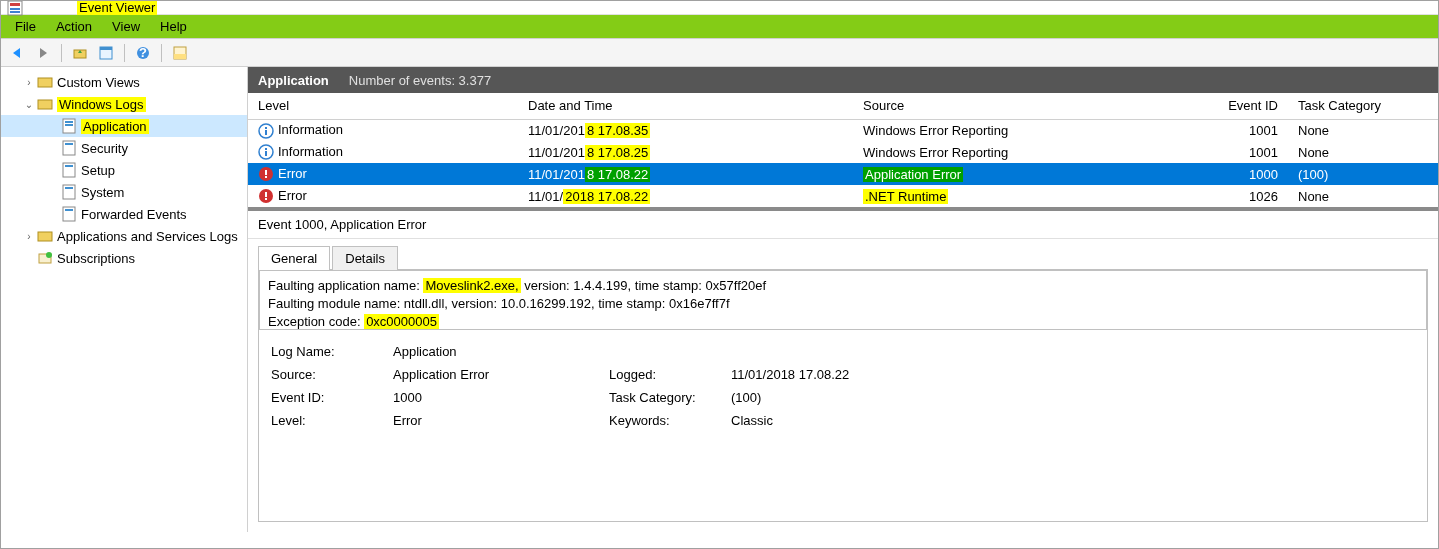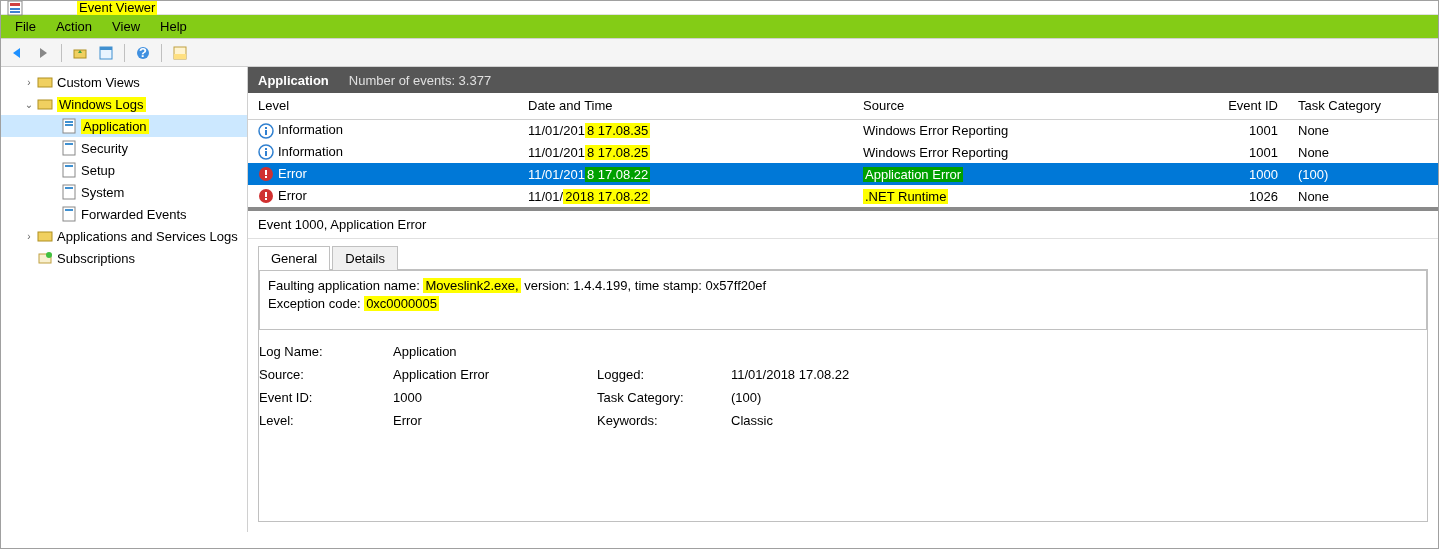--- a/index.html
+++ b/index.html
@@ -45,21 +45,21 @@
     
     .detail { border-top: 4px solid #8a8a8a; flex: 1; display: flex; flex-direction: column; overflow: hidden; }
     .detail-head { padding: 6px 10px; border-bottom: 1px solid #e0e0e0; }
     .tabs { display: flex; padding: 6px 10px 0 10px; }
     .tab { padding: 4px 12px; border: 1px solid #c0c0c0; border-bottom: none; background: #f0f0f0; cursor: default; margin-right: 2px; position: relative; top: 1px; }
     .tab.active { background: #fff; font-weight: 400; z-index: 2; }
     .tab-body { border: 1px solid #c0c0c0; margin: 0 10px 10px 10px; flex: 1; overflow: hidden; }
     .desc-box { border: 1px solid #c0c0c0; padding: 6px 8px; height: 60px; overflow: hidden; margin-bottom: 14px; }
     .desc-box div { line-height: 1.4; white-space: nowrap; }
     .kv-grid { display: grid; grid-template-columns: 130px 200px 130px 200px; row-gap: 8px; column-gap: 4px; }
-    .kv-grid .k { color: #000; }
+    .kv-grid .k { color: #000; margin-left: 12px; }
     .col-level { width: 270px; }
     .col-date { width: 335px; }
     .col-source { width: 355px; }
     .col-id { width: 80px; }
     .col-cat { }
     
     svg { display: block; }
   </style>
 </head>
 <body>
@@ -294,20 +294,21 @@
       <div class="detail-head">Event 1000, Application Error</div>
       <div class="tabs">
         <div class="tab active">General</div>
         <div class="tab">Details</div>
       </div>
       <div class="tab-body">
         <div class="desc-box">
           <div>
             <span>Faulting application name: </span><span class="hl">Moveslink2.exe,</span><span> version: 1.4.4.199, time stamp: 0x57ff20ef</span>
           </div>
+          <div>Faulting module name: ntdll.dll, version: 10.0.16299.192, time stamp: 0x16e7ff7f</div>
           <div>
             <span>Exception code: </span><span class="hl">0xc0000005</span>
           </div>
         </div>
         <div class="kv-grid">
           <div class="k">Log Name:</div>
           <div>Application</div>
           <div></div>
             <div></div>
           <div class="k">Source:</div>

